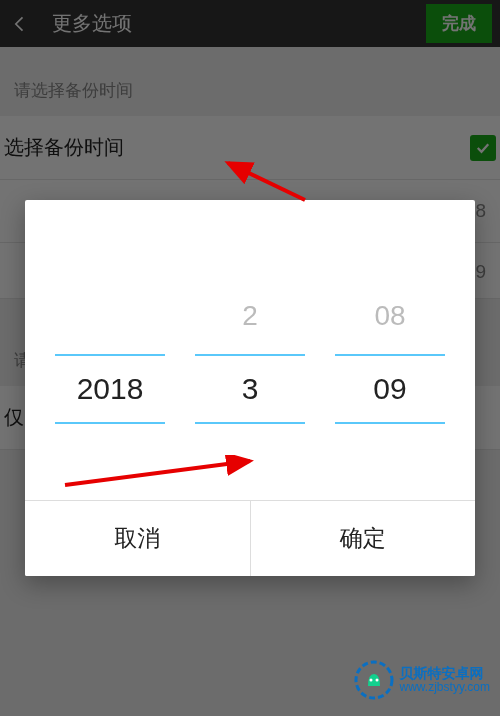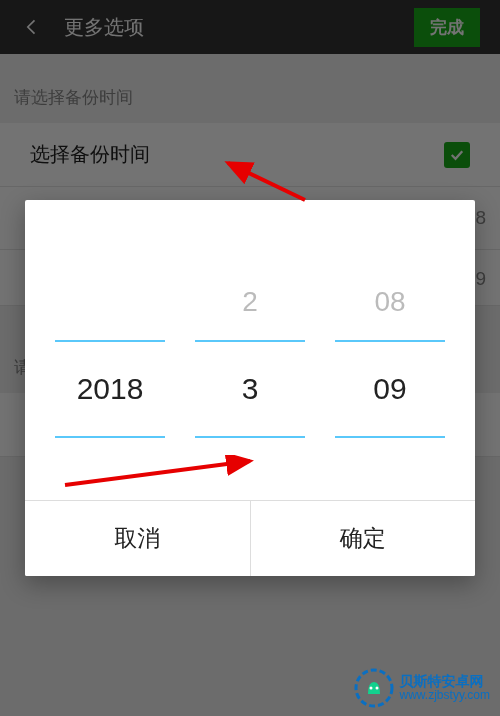--- a/index.html
+++ b/index.html
@@ -1,55 +1,55 @@
 <!DOCTYPE html>
 <html><head>
   <meta charset="utf-8">
   <style>
     * { margin: 0; padding: 0; box-sizing: border-box; }
     body { width: 500px; height: 716px; font-family: -apple-system, "Helvetica Neue", Arial, sans-serif; background: #f0f0f0; position: relative; overflow: hidden; }
 
-    .header { background: #333; height: 54px; display: flex; align-items: center; padding: 0 20px; }
+    .header { background: #333; height: 47px; display: flex; align-items: center; padding: 0 8px; }
     .back-arrow { width: 24px; height: 24px; display: flex; align-items: center; justify-content: center; }
     .back-arrow svg { width: 20px; height: 20px; stroke: #fff; stroke-width: 2; fill: none; }
     .header-title { color: #fff; font-size: 20px; margin-left: 20px; flex: 1; }
     .done-btn { background: #1AAD19; color: #fff; font-size: 17px; padding: 8px 16px; border: none; font-weight: bold; }
 
     .section-hint { color: #888; font-size: 17px; padding: 32px 14px 14px; background: #f0f0f0; }
 
-    .section-row { background: #fff; padding: 18px 30px; display: flex; justify-content: space-between; align-items: center; border-bottom: 1px solid #e5e5e5; }
+    .section-row { background: #fff; padding: 18px 4px; display: flex; justify-content: space-between; align-items: center; border-bottom: 1px solid #e5e5e5; }
     .section-label { color: #222; font-size: 20px; }
     .sub-row { background: #fff; padding: 18px 14px 18px 44px; display: flex; justify-content: space-between; align-items: center; border-bottom: 1px solid #e5e5e5; }
     .sub-label { color: #222; font-size: 19px; }
     .sub-value { color: #888; font-size: 19px; }
 
     .checkbox-icon { width: 26px; height: 26px; background: #1AAD19; border-radius: 3px; display: flex; align-items: center; justify-content: center; }
     .checkbox-icon svg { width: 18px; height: 18px; stroke: #fff; stroke-width: 3; fill: none; }
 
     .end-date-partial { background: #fff; height: 56px; border-bottom: 1px solid #e5e5e5; text-align: right; padding: 18px 14px; color: #888; font-size: 19px; }
 
     .overlay { position: absolute; inset: 0; background: rgba(0,0,0,0.55); display: flex; align-items: center; justify-content: center; padding-top: 60px; }
 
     .dialog { background: #fff; width: 450px; border-radius: 2px; box-shadow: 0 8px 24px rgba(0,0,0,0.3); overflow: hidden; }
     .picker-body { height: 300px; display: flex; justify-content: center; align-items: center; gap: 30px; padding: 0 30px; }
     .picker-col { flex: 1; display: flex; flex-direction: column; align-items: center; }
     .picker-prev { color: #bbb; font-size: 28px; height: 80px; display: flex; align-items: center; }
-    .picker-current { color: #222; font-size: 30px; height: 96px; display: flex; align-items: center; width: 100%; justify-content: center; border-bottom: 2px solid #5ac8fa; position: relative; }
+    .picker-current { color: #222; font-size: 30px; height: 68px; display: flex; align-items: center; width: 100%; justify-content: center; border-bottom: 2px solid #5ac8fa; position: relative; }
     .picker-current::before { content: ""; position: absolute; top: -2px; left: 0; right: 0; height: 2px; background: #5ac8fa; }
 
     .dialog-buttons { display: flex; border-top: 1px solid #ddd; }
     .dialog-btn { flex: 1; background: #fff; border: none; padding: 22px 0; font-size: 23px; color: #222; }
     .dialog-btn + .dialog-btn { border-left: 1px solid #ddd; }
 
     .arrow-annotation { position: absolute; pointer-events: none; }
     .arrow1 { left: 220px; top: 155px; width: 90px; height: 50px; }
     .arrow2 { left: 60px; top: 455px; width: 200px; height: 36px; }
     .arrow-annotation svg { width: 100%; height: 100%; }
 
-    .watermark { position: absolute; right: 10px; bottom: 8px; display: flex; align-items: center; gap: 6px; }
+    .watermark { position: absolute; right: 10px; bottom: 16px; display: flex; align-items: center; gap: 6px; }
     .watermark-logo { width: 40px; height: 40px; }
     .watermark-text { display: flex; flex-direction: column; line-height: 1.1; }
     .watermark-cn { color: #0a6fc2; font-size: 14px; font-weight: bold; }
     .watermark-url { color: #0a6fc2; font-size: 12px; }
   </style>
 </head>
 <body>
 
 <div class="header">
   <div class="back-arrow">

